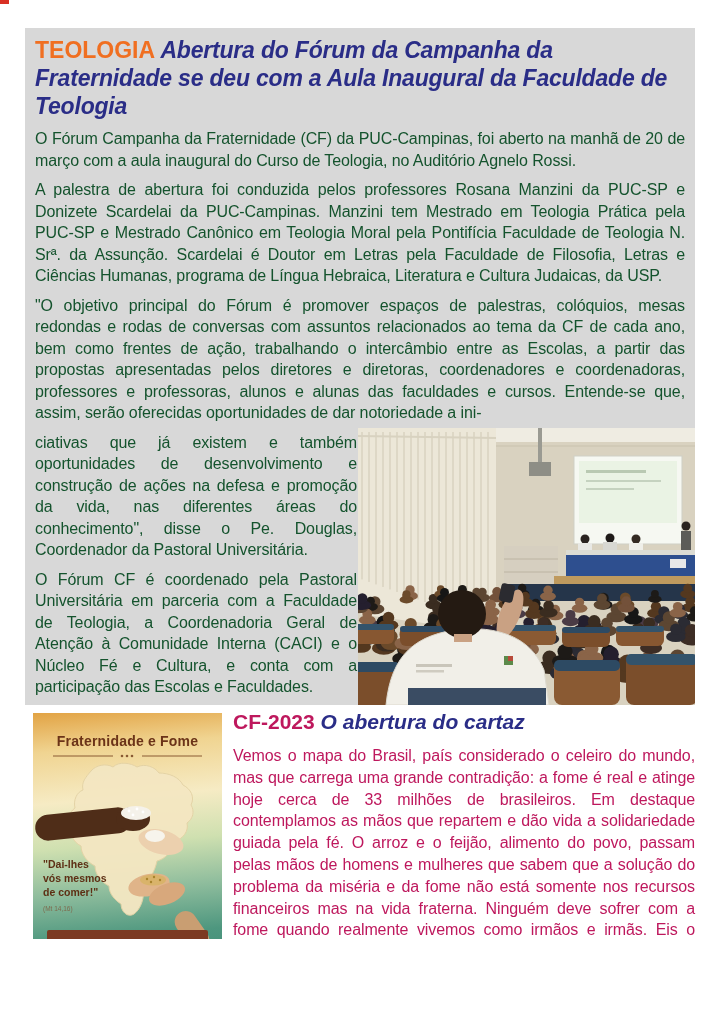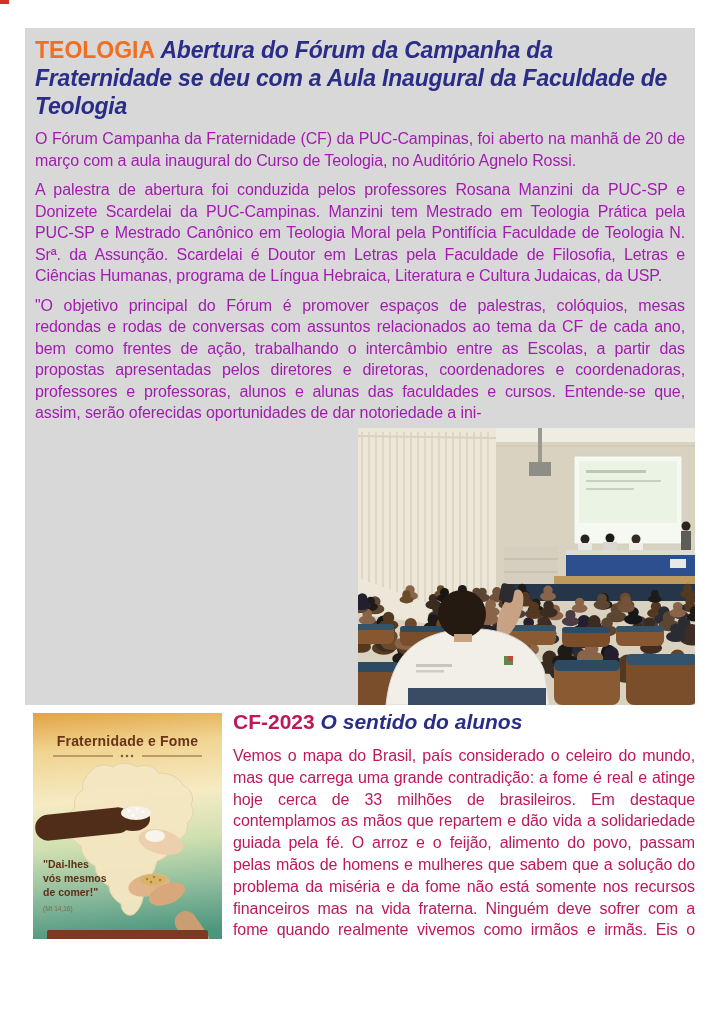--- a/index.html
+++ b/index.html
@@ -6,21 +6,21 @@
   body{background:#ffffff;font-family:"Liberation Sans",sans-serif;}
   .page{position:relative;width:717px;height:939px;background:#ffffff;overflow:hidden;}
 
   .corner-mark{position:absolute;left:0;top:0;width:9px;height:4px;background:#d93025;}
 
   
   .section1{position:absolute;left:25px;top:28px;width:670px;height:677px;background:#d8d8d8;box-sizing:border-box;padding:8px 10px;}
   .headline{margin:0 0 8px 0;font-size:23px;line-height:28px;font-weight:bold;color:#2a2d87;}
   .headline .kicker{color:#f06f21;font-style:normal;font-weight:bold;}
   .headline .title-rest{font-style:italic;letter-spacing:-0.2px;}
-  .body-p{margin:0 0 8px 0;font-size:16px;line-height:21.5px;color:#a21caf;text-align:justify;letter-spacing:-0.1px;}
+  .body-p{margin:0 0 8px 0;font-size:16px;line-height:21.5px;color:#14532d;text-align:justify;letter-spacing:-0.1px;}
   .narrow{width:322px;}
   .section1 .body-p:last-child{margin-bottom:0;}
 
   .photo{position:absolute;right:0;bottom:0;width:337px;height:277px;overflow:hidden;background:#d9d2c0;}
   .photo svg{display:block;}
 
   
   .headline2{position:absolute;left:233px;top:709px;margin:0;font-size:21px;line-height:26px;font-weight:bold;color:#2a2d87;}
   .headline2 .kicker{color:#be185d;font-style:normal;}
   .headline2 .title-rest{font-style:italic;}
@@ -47,20 +47,22 @@
 <div class="page">
 
   <div class="corner-mark"></div>
 
   <section class="section1">
     <h1 class="headline"><span class="kicker">TEOLOGIA</span><span class="title-rest"> Abertura do Fórum da Campanha da Fraternidade se deu com a Aula Inaugural da Faculdade de Teologia</span></h1>
 
     <p class="body-p">O Fórum Campanha da Fraternidade (CF) da PUC-Campinas, foi aberto na manhã de 20 de março com a aula inaugural do Curso de Teologia, no Auditório Agnelo Rossi.</p>
     <p class="body-p">A palestra de abertura foi conduzida pelos professores Rosana Manzini da PUC-SP e Donizete Scardelai da PUC-Campinas. Manzini tem Mestrado em Teologia Prática pela PUC-SP e Mestrado Canônico em Teologia Moral pela Pontifícia Faculdade de Teologia N. Srª. da Assunção. Scardelai é Doutor em Letras pela Faculdade de Filosofia, Letras e Ciências Humanas, programa de Língua Hebraica, Literatura e Cultura Judaicas, da USP.</p>
     <p class="body-p">"O objetivo principal do Fórum é promover espaços de palestras, colóquios, mesas redondas e rodas de conversas com assuntos relacionados ao tema da CF de cada ano, bem como frentes de ação, trabalhando o intercâmbio entre as Escolas, a partir das propostas apresentadas pelos diretores e diretoras, coordenadores e coordenadoras, professores e professoras, alunos e alunas das faculdades e cursos. Entende-se que, assim, serão oferecidas oportunidades de dar notoriedade a ini-</p>
+    <p class="body-p narrow">ciativas que já existem e também oportunidades de desenvolvimento e construção de ações na defesa e promoção da vida, nas diferentes áreas do conhecimento", disse o Pe. Douglas, Coordenador da Pastoral Universitária.</p>
+    <p class="body-p narrow">O Fórum CF é coordenado pela Pastoral Universitária em parceria com a Faculdade de Teologia, a Coordenadoria Geral de Atenção à Comunidade Interna (CACI) e o Núcleo Fé e Cultura, e conta com a participação das Escolas e Faculdades.</p>
 
     <div class="photo">
       <svg width="337" height="277" viewBox="0 0 337 277" xmlns="http://www.w3.org/2000/svg">
 
         <rect x="0" y="0" width="337" height="200" fill="#d9d2c0"></rect>
         <rect x="130" y="0" width="207" height="14" fill="#efece2"></rect>
         <line x1="130" y1="18" x2="337" y2="18" stroke="#c9c2ae" stroke-width="1"></line>
 
         <polygon points="0,0 138,0 138,205 0,186" fill="#ece7d8"></polygon>
         <g id="slats" stroke="#cfc8b4" stroke-width="1">
@@ -388,21 +390,21 @@
           <rect x="58" y="236" width="36" height="3" fill="#c9c5ba"></rect>
           <rect x="58" y="242" width="28" height="2.5" fill="#cfcbc0"></rect>
           <rect x="146" y="228" width="9" height="9" fill="#5c8a4a"></rect>
           <rect x="150" y="228" width="5" height="5" fill="#b84a3a"></rect>
           <rect x="50" y="260" width="138" height="17" fill="#3a4c63"></rect>
         </g>
       </svg>
     </div>
   </section>
 
-  <h2 class="headline2"><span class="kicker">CF-2023</span><span class="title-rest"> O sentido do alunos</span></h2>
+  <h2 class="headline2"><span class="kicker">CF-2023</span><span class="title-rest"> O abertura do cartaz</span></h2>
   <p class="body2">Vemos o mapa do Brasil, país considerado o celeiro do mundo, mas que carrega uma grande contradição: a fome é real e atinge hoje cerca de 33 milhões de brasileiros. Em destaque contemplamos as mãos que repartem e dão vida a solidariedade guiada pela fé. O arroz e o feijão, alimento do povo, passam pelas mãos de homens e mulheres que sabem que a solução do problema da miséria e da fome não está somente nos recursos financeiros mas na vida fraterna. Ninguém deve sofrer com a fome quando realmente vivemos como irmãos e irmãs. Eis o convite feito a nós: “Dai-lhes vós mesmos de comer” (Mt 14,16).</p>
 
   <div class="poster">
     <svg class="poster-art" width="189" height="272" viewBox="0 0 189 272" xmlns="http://www.w3.org/2000/svg">
 
       <path d="M 58,58 C 63,52 73,50 80,54 C 86,48 98,50 104,54 C 112,50 122,54 126,60 C 136,60 146,64 150,72 C 158,76 162,84 158,92 C 162,98 160,106 154,110 C 156,118 150,126 142,128 C 140,138 132,146 124,148 C 122,158 116,168 110,174 C 112,184 108,196 101,201 C 95,205 88,199 88,191 C 82,187 76,181 76,173 C 68,169 62,161 62,153 C 54,149 48,141 48,133 C 40,129 36,121 40,113 C 34,107 36,99 42,95 C 40,87 44,79 50,77 C 48,69 53,64 58,58 Z" fill="#f4e7c2" stroke="#e3d2a5" stroke-width="1" opacity="0.96"></path>
 
       <g>
         <rect x="2" y="98" width="96" height="26" rx="13" transform="rotate(-6 50 111)" fill="#4f2d18"></rect>
         <ellipse cx="100" cy="106" rx="17" ry="12" fill="#4f2d18"></ellipse>

